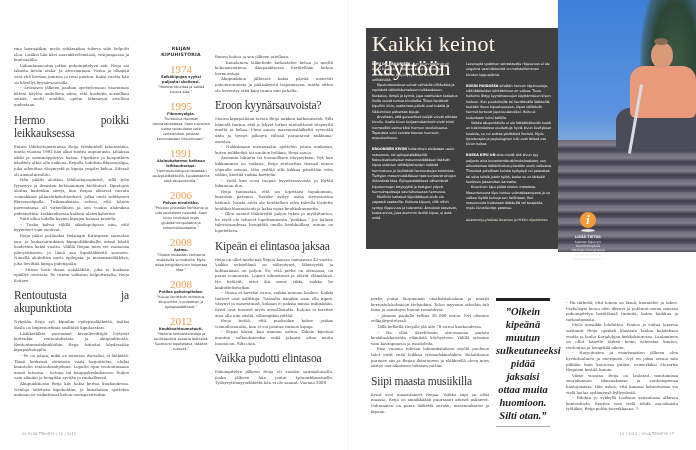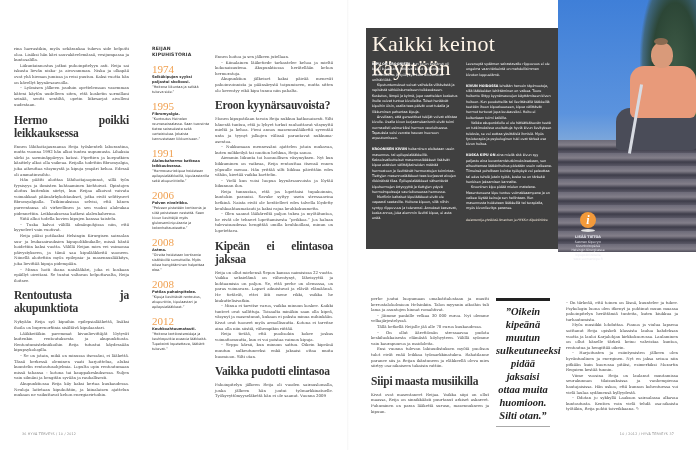--- a/index.html
+++ b/index.html
@@ -1,22 +1,22 @@
 <!DOCTYPE html>
 <html><head>
 <meta charset="utf-8">
 <style>
   html, body { margin:0; padding:0; }
   body { width:696px; height:450px; background:#ffffff; position:relative; overflow:hidden; font-family:"DejaVu Serif", serif; color:#3a3a3a; }
   .spread { position:absolute; inset:0; }
   .col { position:absolute; font-size:3.9px; line-height:5.6px; text-align:justify; color:#444; }
   .col p { margin:0; text-indent:6px; }
   .col p.first { text-indent:0; }
-  .col h2 { font-family:"Liberation Serif", serif; font-weight:bold; font-size:11.5px; line-height:13px; color:#333; margin:6px 0 4px 0; letter-spacing:-0.2px; }
-  .sidebar { position:absolute; left:152px; top:46px; width:58px; font-family:"DejaVu Sans", sans-serif; color:#333; }
+  .col h2 { font-family:"Liberation Serif", serif; font-weight:normal; font-size:11.5px; line-height:13px; color:#333; margin:6px 0 4px 0; letter-spacing:-0.2px; }
+  .sidebar { position:absolute; left:152px; top:46px; width:58px; text-align:center; font-family:"DejaVu Sans", sans-serif; color:#333; }
   .sidebar .title { font-size:4.6px; line-height:6px; font-weight:bold; letter-spacing:0.2px; }
   .sidebar .entry { margin-top:5px; }
   .sidebar .year { font-family:"Liberation Serif", serif; font-size:11px; line-height:12px; color:#f0a050; }
   .sidebar .head { font-size:3.6px; line-height:5px; font-weight:bold; }
   .sidebar .quote { font-size:3.4px; line-height:5px; }
   .orange-box { position:absolute; left:366px; top:28px; width:210px; height:221px; background:#404040; color:#fff; font-family:"DejaVu Sans", sans-serif; }
   .orange-box h1 { font-family:"Liberation Serif", serif; font-weight:normal; font-size:22px; line-height:24px; margin:4px 0 0 6px; color:#fff5e8; letter-spacing:0.2px; }
   .ob-col { position:absolute; top:34px; font-size:3.3px; line-height:5.3px; color:#fff; text-align:left; }
   .ob-col p { margin:0 0 0 0; }
   .ob-col p + p { text-indent:5px; }

